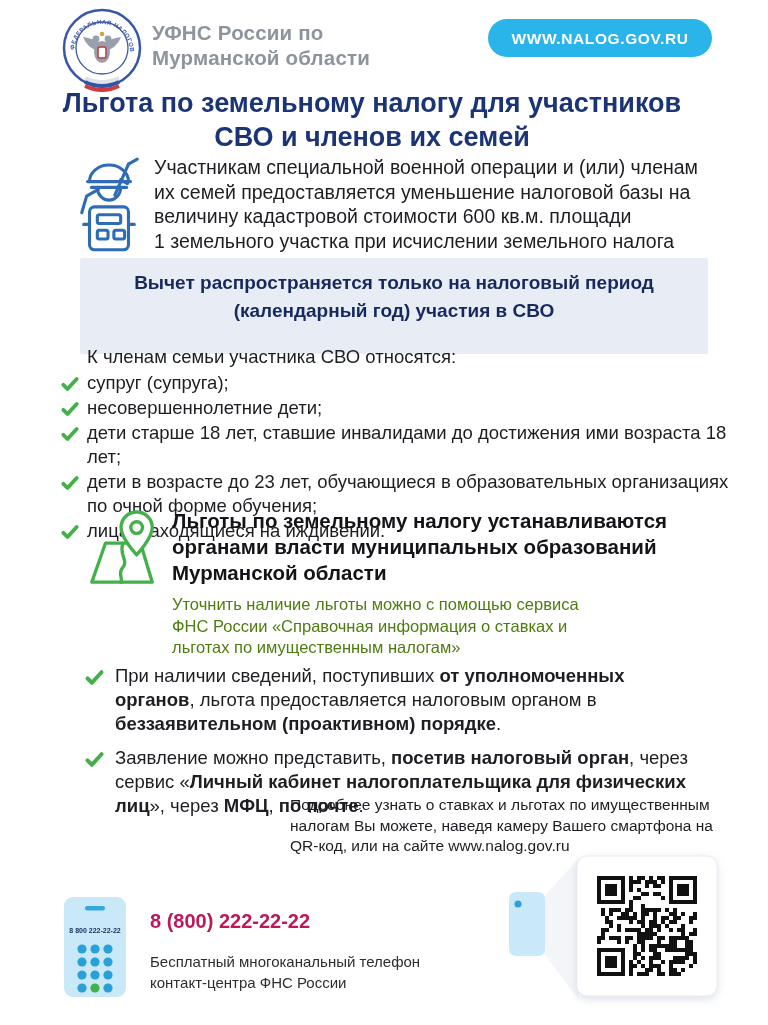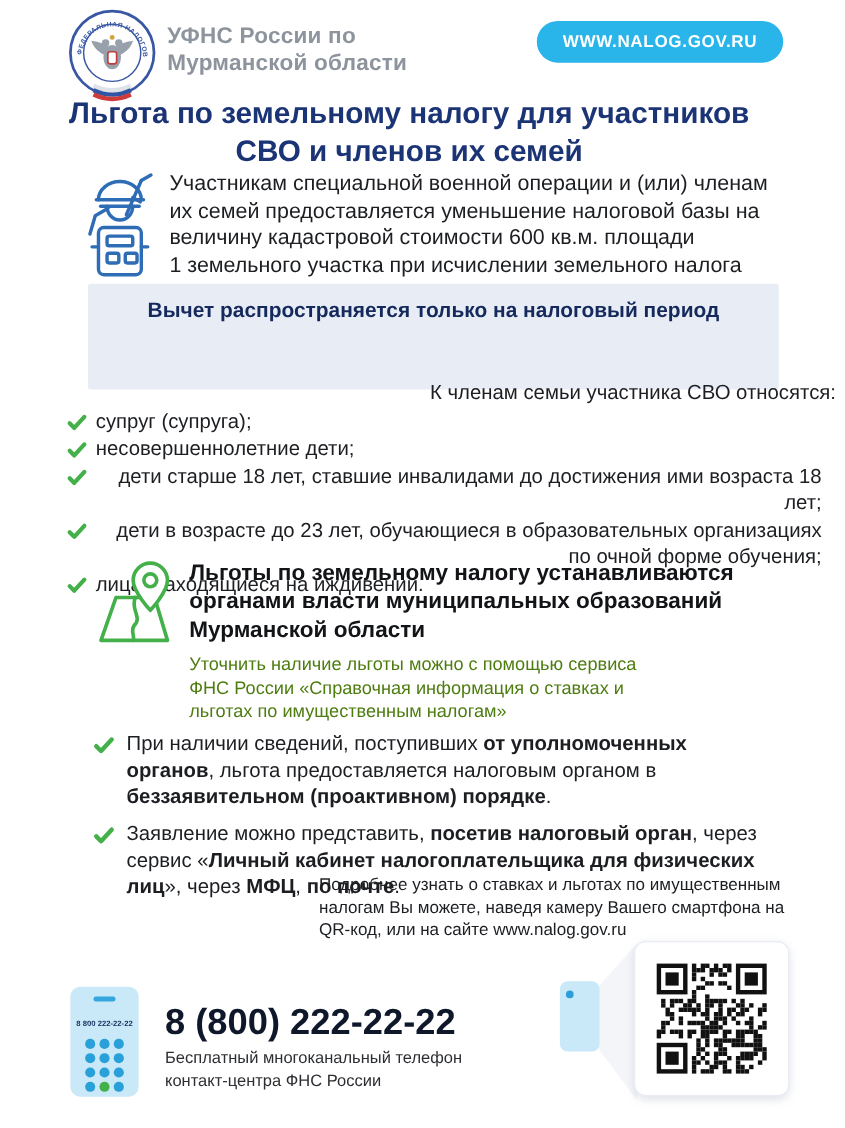--- a/index.html
+++ b/index.html
@@ -24,41 +24,41 @@
   .page-title{position:absolute; left:0; top:86px; width:664px; text-align:center;
     font-size:27px; font-weight:bold; color:var(--navy); line-height:34px;padding-left:40px;}
   
   .intro{position:absolute; left:72px; top:152px; display:flex; align-items:flex-start;}
   .intro .txt{margin-left:8px; margin-top:3px; font-size:19.5px; line-height:24.5px; width:585px;}
   
   .hbox{position:absolute; left:80px; top:258px; width:628px; height:96px; background:var(--box-bg);
     border-radius:2px; text-align:center; color:var(--box-navy); font-weight:bold; font-size:19px;
     line-height:28px; padding-top:11px; box-sizing:border-box;}
   
-  .family{position:absolute; left:60px; top:345px; width:700px; font-size:18.5px; line-height:24px;text-align:right;}
+  .family{position:absolute; left:60px; top:345px; width:700px; font-size:18.5px; line-height:24px;}
   .family .f-intro{margin-left:27px; margin-bottom:2px;}
   .row{display:flex; align-items:flex-start; margin-bottom:1px;}
   .row .chk{flex:0 0 20px; margin-top:3px;}
   .row .itxt{margin-left:7px; max-width:660px;}
   
   .municipal{position:absolute; left:84px; top:508px; display:flex; align-items:flex-start;}
   .municipal .mtxt{margin-left:10px;}
   .m-title{font-size:20.5px; font-weight:bold; line-height:26px; color:#121417;}
   .m-sub{font-size:16.5px; line-height:21.5px; margin-top:8px; color:#4d7c0f;}
   
   .procedure{position:absolute; left:84px; top:664px; width:640px;}
   .procedure .row{margin-bottom:10px;}
   .procedure .chk{flex:0 0 21px; margin-top:3px;}
   .procedure .itxt{margin-left:10px; max-width:585px; font-size:18.5px; line-height:24px;}
   .procedure b{font-weight:bold;}
   
   .qr-note{position:absolute; left:290px; top:795px; width:445px; font-size:15.5px; line-height:20.5px;}
   
   .phone-icon{position:absolute; left:62px; top:895px; width:66px; height:104px;}
-  .phone-number{position:absolute; left:150px; top:910px; font-size:33px; font-weight:bold; color:#0f172a;}
+  .phone-number{position:absolute; left:150px; top:910px; font-size:20px; font-weight:bold; color:#be185d;}
   .phone-desc{position:absolute; left:150px; top:952px; font-size:15px; line-height:20.5px; color:#2c2e32;}
   .qr-group{position:absolute; left:505px; top:848px; width:245px; height:162px;}
 </style>
 </head>
 <body>
 
 <div class="poster">
 
   <svg class="logo" viewBox="0 0 84 88">
     <defs>
@@ -108,20 +108,21 @@
       <path d="M18 74 h-6 M58 74 h6"></path>
     </svg>
     <div class="txt pre">Участникам специальной военной операции и (или) членам
 их семей предоставляется уменьшение налоговой базы на
 величину кадастровой стоимости 600 кв.м. площади
 1 земельного участка при исчислении земельного налога</div>
   </div>
 
   <div class="hbox">
     <div>Вычет распространяется только на налоговый период</div>
+    <div>(календарный год) участия в СВО</div>
   </div>
 
   <div class="family">
     <div class="f-intro">К членам семьи участника СВО относятся:</div>
     <div class="row">
       <svg class="chk" width="20" height="20" viewBox="0 0 24 24">
           <path d="M4 13l5 5L20 6" stroke="var(--green)" stroke-width="4.6" fill="none" stroke-linecap="round" stroke-linejoin="round"></path>
         </svg>
       <div class="itxt">супруг (супруга);</div>
     </div>

